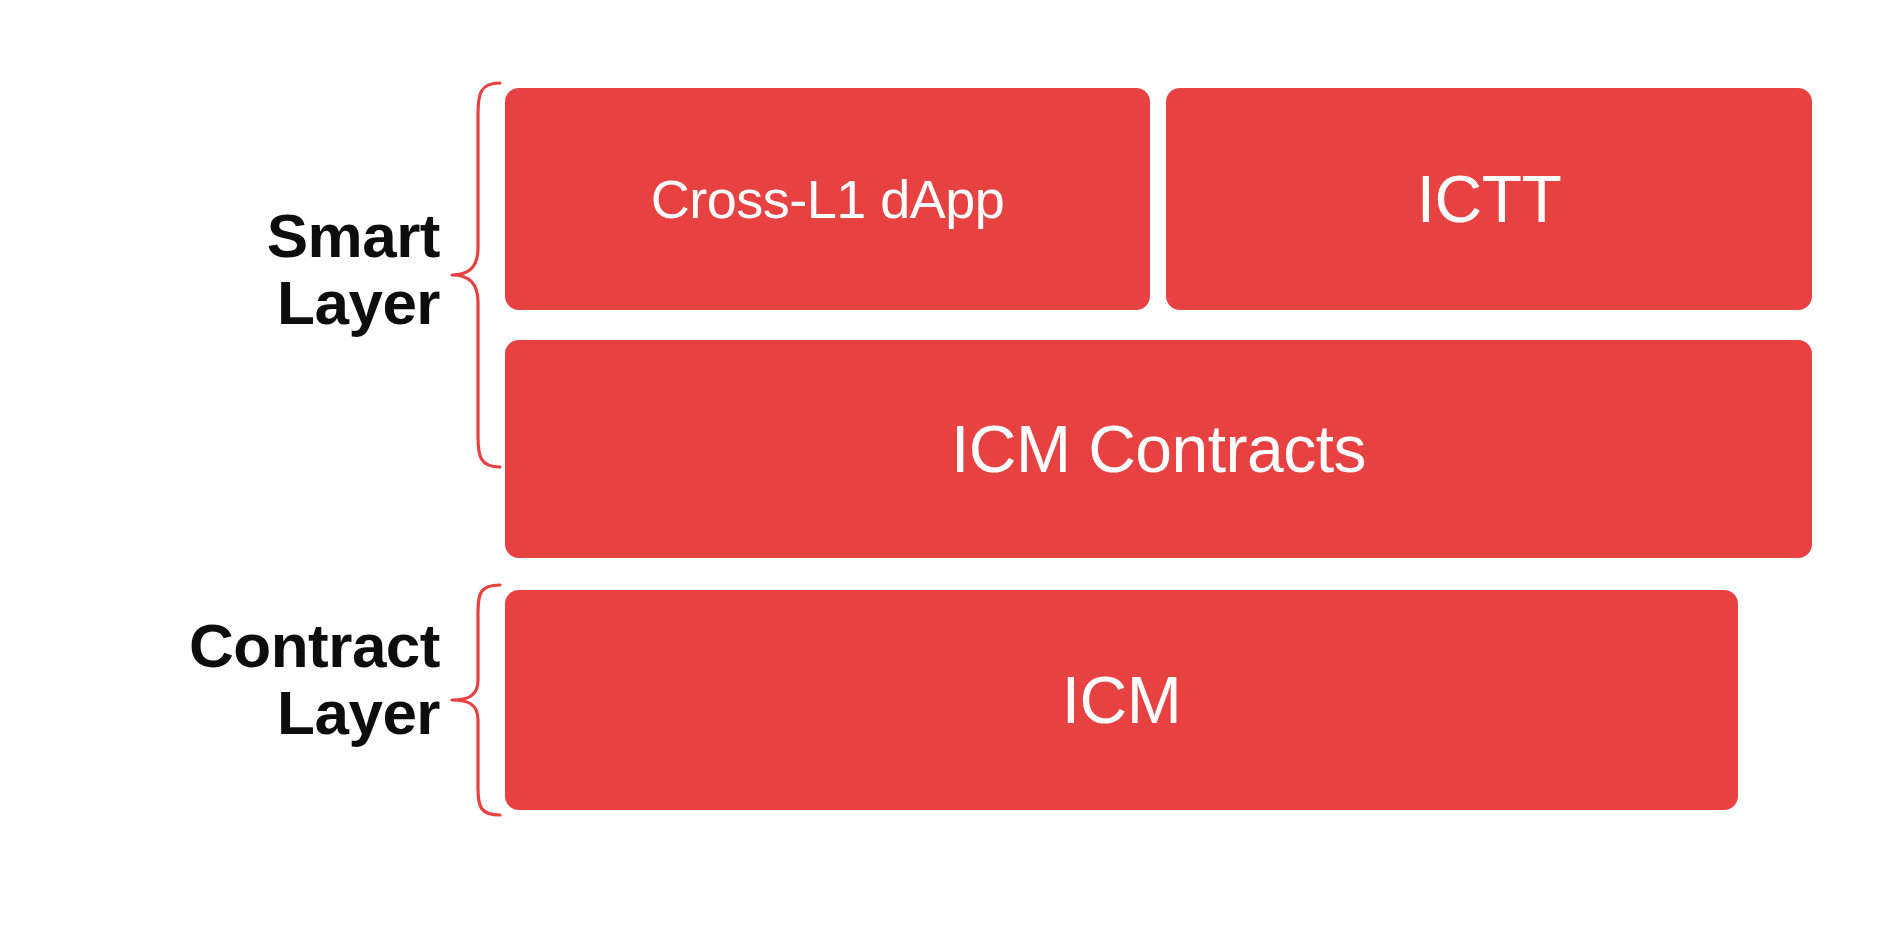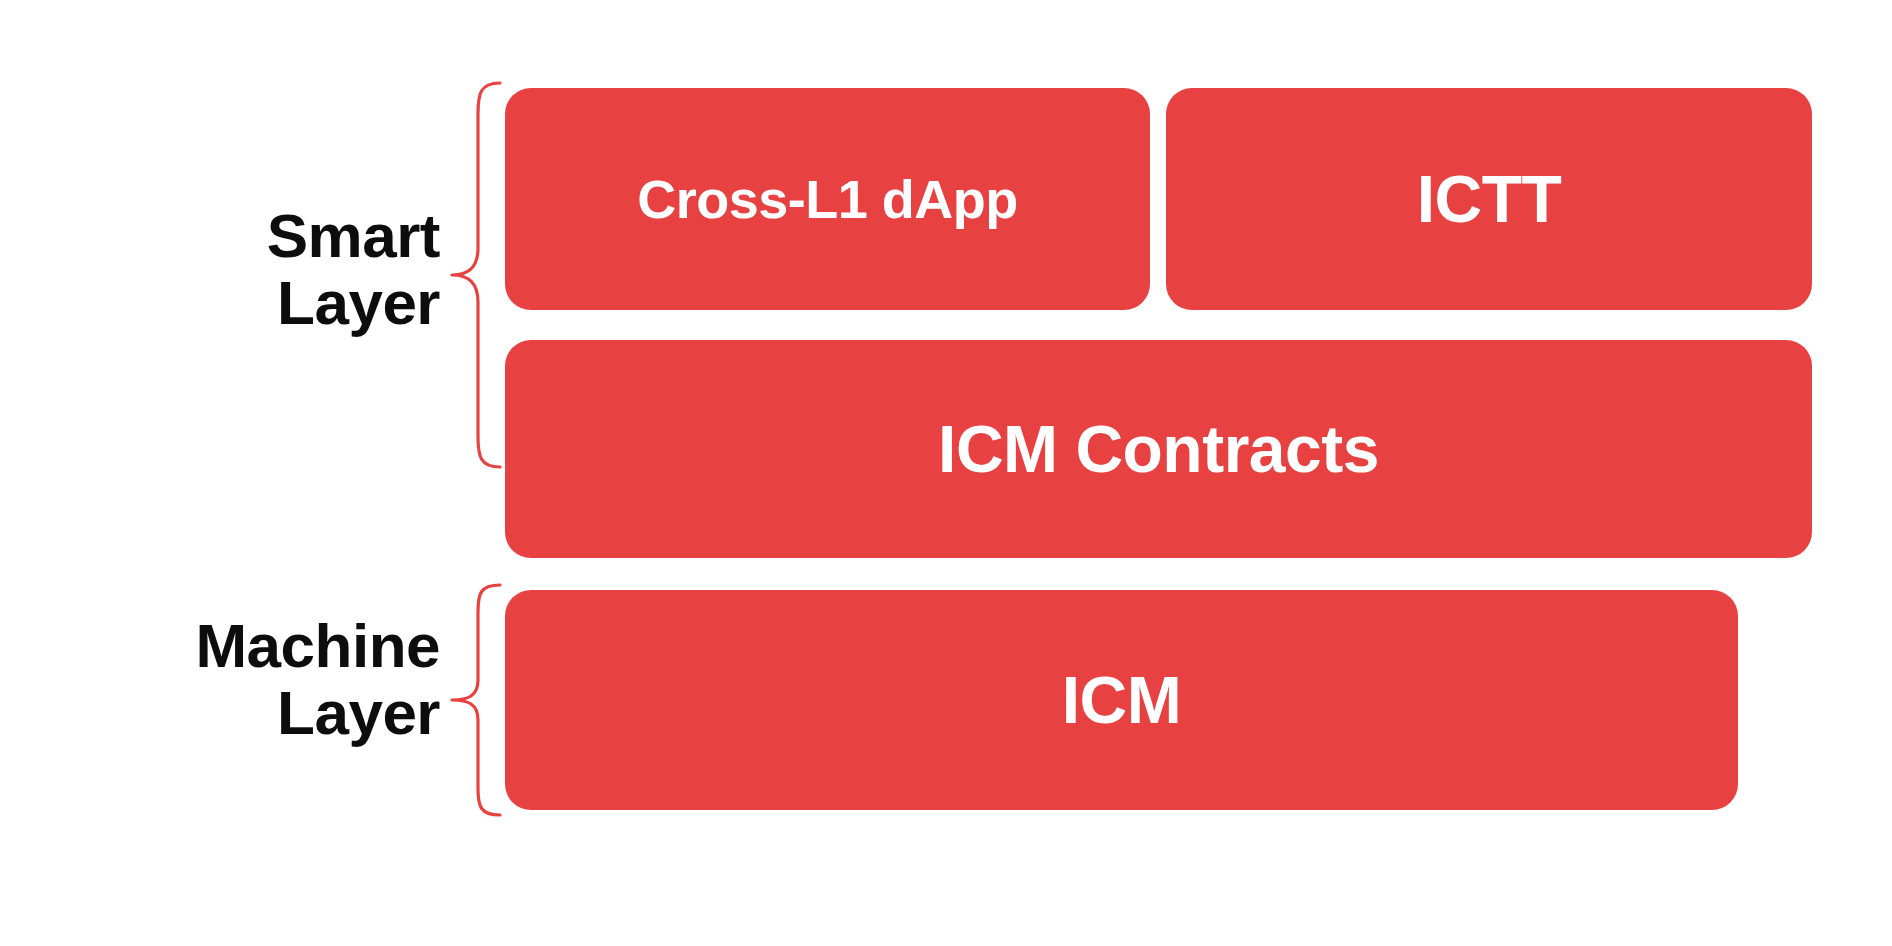--- a/index.html
+++ b/index.html
@@ -60,26 +60,26 @@
   #brace-virtual-machine {
     top: 582px;
     height: 236px;
   }
   .brace svg { display: block; width: 100%; height: 100%; }
 
   
   .box {
     position: absolute;
     background: #E84142;
-    border-radius: 26px;
+    border-radius: 14px;
     display: flex;
     align-items: center;
     justify-content: center;
     color: #ffffff;
-    font-weight: bold;
+    font-weight: normal;
     letter-spacing: -0.5px;
     box-sizing: border-box;
   }
   #box-cross-l1-dapp {
     left: 505px;
     top: 88px;
     width: 645px;
     height: 222px;
     font-size: 54px;
   }
@@ -115,21 +115,21 @@
     <span class="line">Layer</span>
   </div>
 
   <div id="brace-smart-contract" class="brace">
     <svg viewBox="0 0 52 390" preserveAspectRatio="none">
       <path d="M50 3 C30 3 28 14 28 34 L28 168 C28 188 18 195 2 195 C18 195 28 202 28 222 L28 356 C28 376 30 387 50 387" fill="none" stroke="#E84142" stroke-width="3.2" stroke-linecap="round" stroke-linejoin="round"></path>
     </svg>
   </div>
 
   <div id="label-virtual-machine" class="layer-label">
-    <span class="line">Machine</span>
+    <span class="line">Contract</span>
     <span class="line">Layer</span>
   </div>
 
   <div id="brace-virtual-machine" class="brace">
     <svg viewBox="0 0 52 236" preserveAspectRatio="none">
       <path d="M50 3 C30 3 28 12 28 30 L28 98 C28 114 18 118 2 118 C18 118 28 122 28 138 L28 206 C28 224 30 233 50 233" fill="none" stroke="#E84142" stroke-width="3.2" stroke-linecap="round" stroke-linejoin="round"></path>
     </svg>
   </div>
 
   <div id="box-cross-l1-dapp" class="box">

